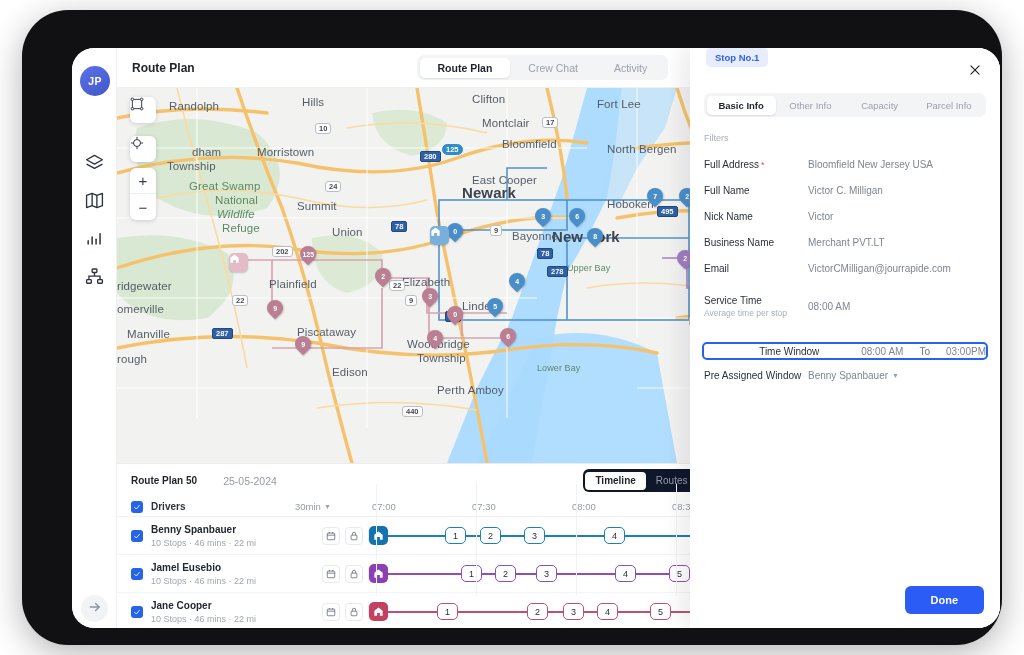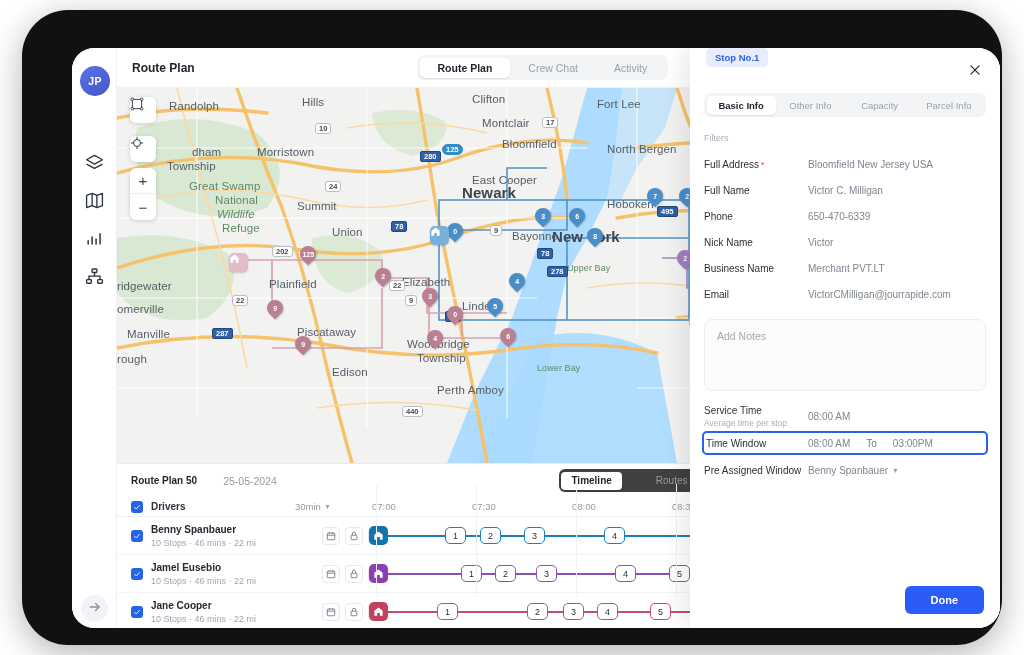--- a/index.html
+++ b/index.html
@@ -161,22 +161,22 @@
     z-index: 4;
   }
   #tl-head {
     height: 33px; display: flex; align-items: center; padding: 0 14px;
     position: relative;
   }
   #tl-plan { font-size: 10px; color: #1d222b; font-weight: bold; }
   #tl-date { font-size: 10.5px; color: #939aa6; margin-left: 26px; }
   #tl-toggle {
     position: absolute; right: 300px; top: 5px;
-    background: #404040; border-radius: 6px; padding: 2.5px;
-    display: flex; align-items: flex-start; gap: 24px;
+    background: #0f172a; border-radius: 6px; padding: 2.5px;
+    display: flex; align-items: flex-start;
   }
   .tl-tg {
     height: 18px; padding: 0 10px; display: flex; align-items: center;
     font-size: 10px; color: #969da8; border-radius: 4px; cursor: pointer;
   }
   .tl-tg.active {
     background: #fff; color: #1d222b; font-weight: bold;
     box-shadow: 0 1px 2px rgba(16,24,40,.10);
   }
 
@@ -301,24 +301,24 @@
     border: 1px solid #eceef1; border-radius: 8px;
     background: #fcfcfd; padding: 10px 12px;
     font-size: 10.5px; color: #a3a9b3; cursor: text;
   }
 
   #service-row { margin-top: 14px; display: flex; align-items: center; }
   #service-row .flabel { width: 104px; }
   #svc-sub { font-size: 8.5px; color: #a8aeb8; margin-top: 2px; }
 
   #time-window-row {
-    margin-top: 3px; height: 24px;
+    margin-top: 24px; height: 18px;
     border: 2px solid #2563eb; border-radius: 5px;
     display: flex; align-items: center; padding: 0 0 0 0;
-    margin-left: -2px; margin-right: -2px;
+    margin-left: -2px; margin-right: -2px; justify-content: flex-end;
   }
   #time-window-row .flabel { width: 104px; padding-left: 2px; }
   .tw-val { font-size: 10px; color: #7e8691; }
   #tw-to { margin: 0 16px; font-size: 10px; color: #6f7681; }
 
   #pad-row {
     margin-top: 10px; display: flex; align-items: center;
   }
   #pad-row .flabel { width: 104px; }
   #pad-value {
@@ -841,38 +841,33 @@
       <div id="field-list">
             <div class="frow">
               <div class="flabel"><span>Full Address</span><span class="req">*</span></div>
               <div class="fvalue">Bloomfield New Jersey USA</div>
             </div>
             <div class="frow">
               <div class="flabel"><span>Full Name</span></div>
               <div class="fvalue">Victor C. Milligan</div>
             </div>
             <div class="frow">
-              <div class="flabel"><span>Phone</span></div>
-              <div class="fvalue">650-470-6339</div>
-            </div>
-            <div class="frow">
               <div class="flabel"><span>Nick Name</span></div>
               <div class="fvalue">Victor</div>
             </div>
             <div class="frow">
               <div class="flabel"><span>Business Name</span></div>
               <div class="fvalue">Merchant PVT.LT</div>
             </div>
             <div class="frow">
               <div class="flabel"><span>Email</span></div>
               <div class="fvalue">VictorCMilligan@jourrapide.com</div>
             </div>
           </div>
 
-      <div id="notes-box">Add Notes</div>
 
       <div id="service-row">
         <div style="width:104px">
           <div class="flabel" style="width:auto">Service Time</div>
           <div id="svc-sub">Average time per stop</div>
         </div>
         <div class="fvalue">08:00 AM</div>
       </div>
 
       <div id="time-window-row">

